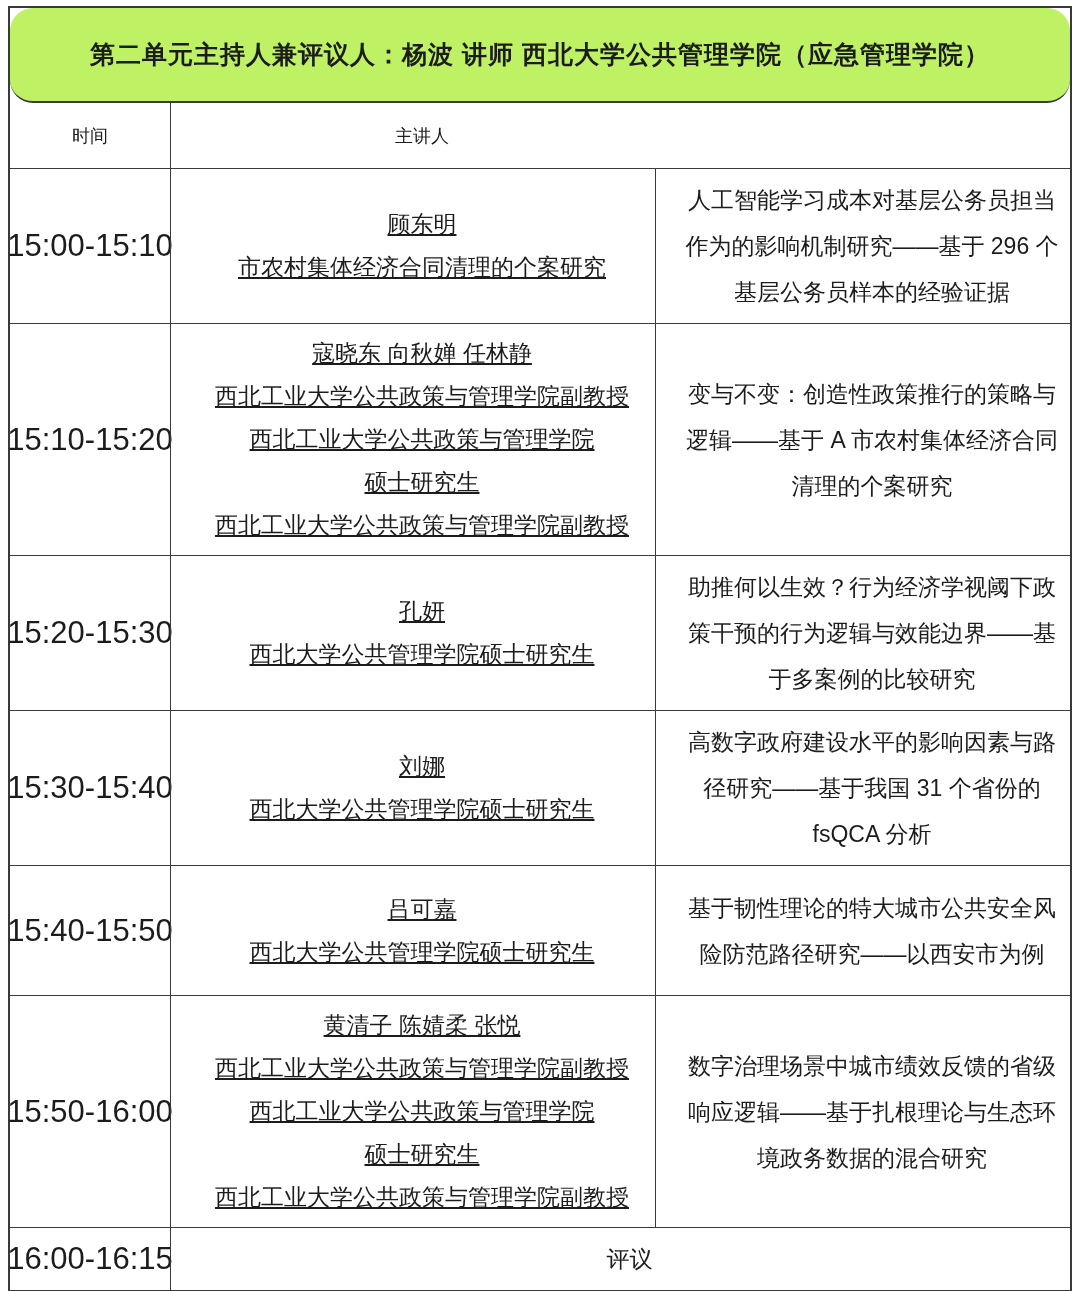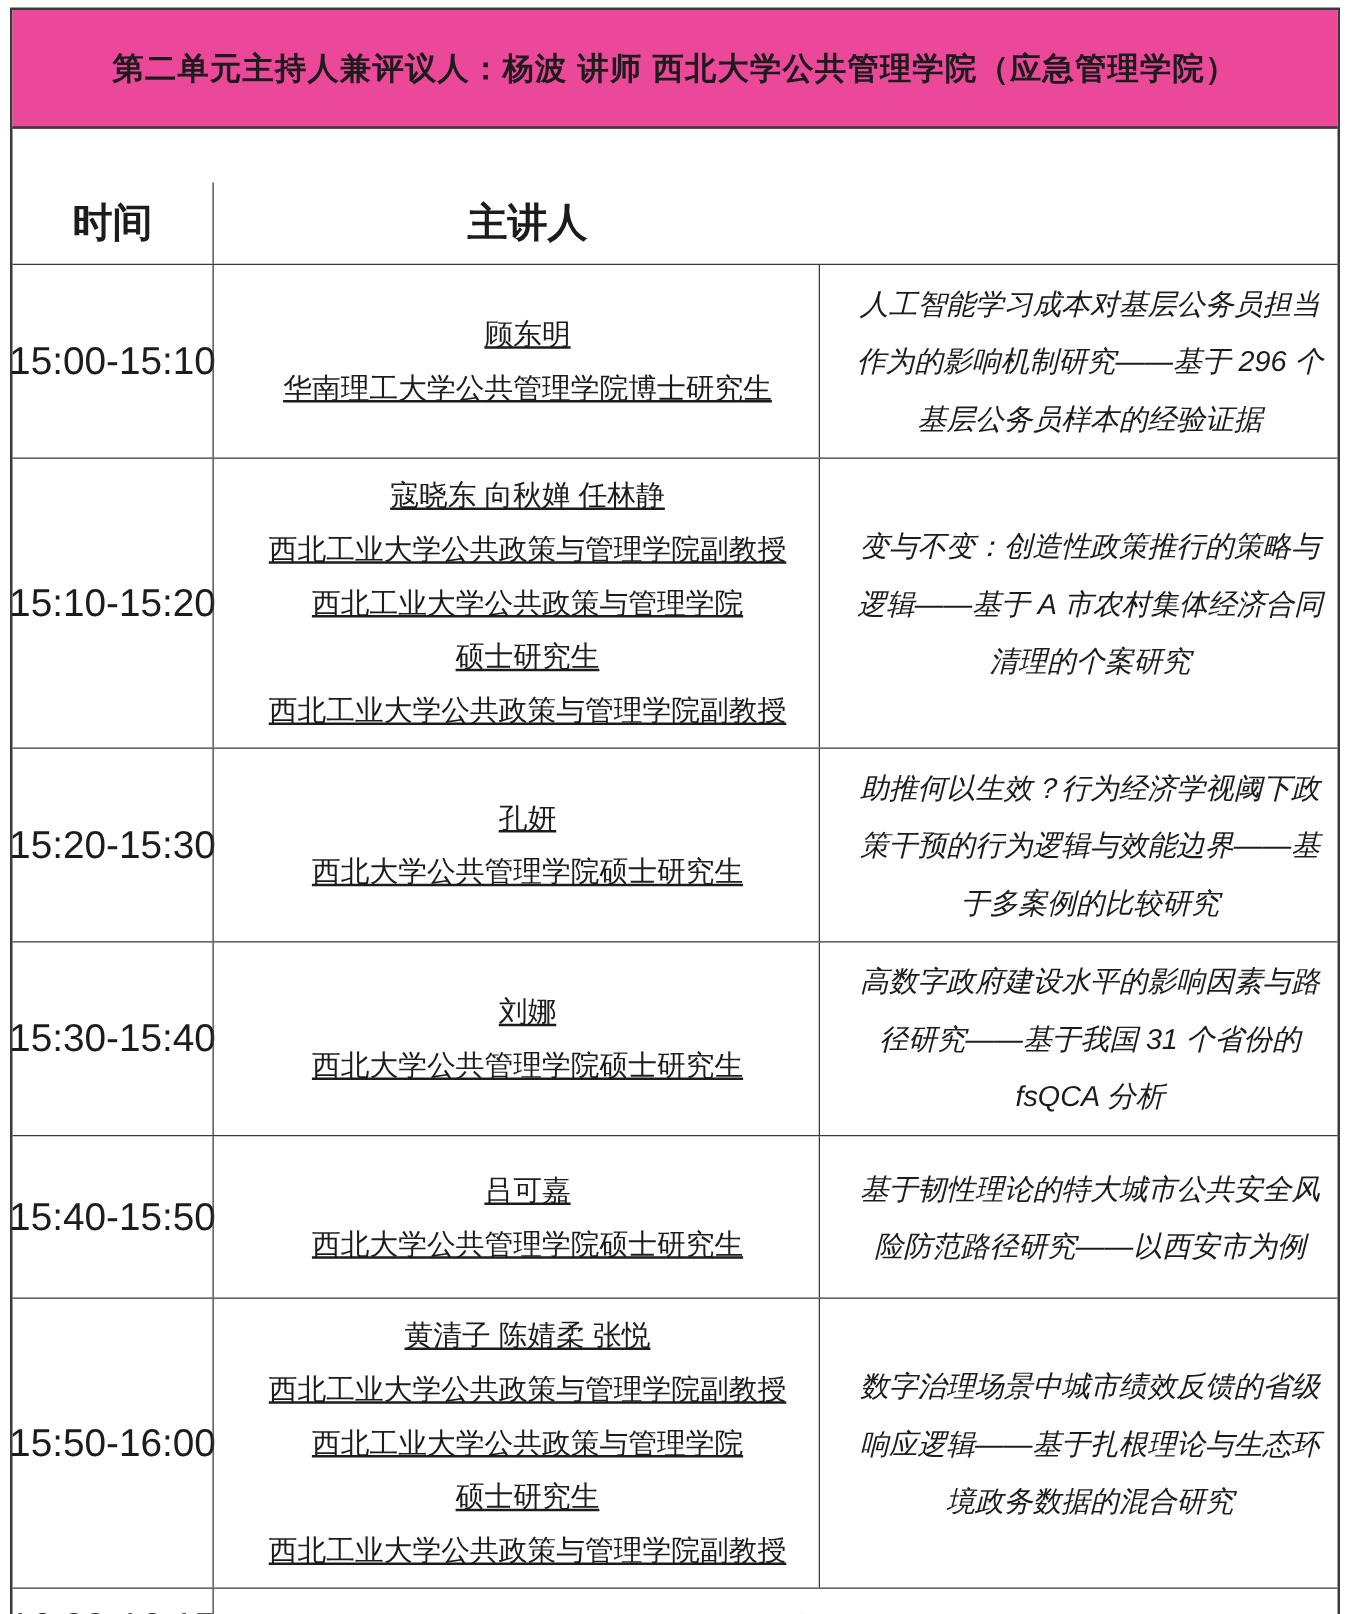--- a/index.html
+++ b/index.html
@@ -11,54 +11,55 @@
   }
   .page {
     width: 1064px;
     margin: 6px 8px;
     border: 2px solid #3a3a3a;
     background: #ffffff;
   }
   
   .unit-header {
     height: 95px;
-    background: #ec4899;
+    background: #bef264;
     border-bottom: 2px solid #3a3a3a;
     display: flex;
     align-items: center;
     justify-content: center;
     text-align: center;
     font-weight: bold;
     font-size: 25px;
     letter-spacing: 1px;
     padding: 0 20px;
+    border-radius: 23px;
   }
   
   .row {
     display: grid;
     grid-template-columns: 160px 485px 1fr;
     border-bottom: 1.5px solid #3a3a3a;
   }
   .row > .cell {
     display: flex;
     flex-direction: column;
     justify-content: center;
     align-items: center;
     text-align: center;
     padding: 8px 10px;
   }
   .row > .cell + .cell { border-left: 1.5px solid #3a3a3a; padding-left: 28px; }
-  .head-row { height: 66px; font-weight: bold; font-size: 32px; margin-top: 43px; }
+  .head-row { height: 66px; font-weight: normal; font-size: 18px; }
   .time-cell {
     font-size: 31px;
     letter-spacing: 0px;
     white-space: nowrap;
   }
   .sp-line { font-size: 23px; line-height: 1.0; margin: 10px 0; text-decoration: underline; }
-  .topic-cell { font-size: 23px; line-height: 2.0; padding: 6px 14px; font-style: italic; }
+  .topic-cell { font-size: 23px; line-height: 2.0; padding: 6px 14px; }
   
   .body-rows .row:nth-child(1) { min-height: 132px; }
   .body-rows .row:nth-child(2) { min-height: 213px; }
   .body-rows .row:nth-child(3) { min-height: 130px; }
   .body-rows .row:nth-child(4) { min-height: 130px; }
   .body-rows .row:nth-child(5) { min-height: 130px; }
   .body-rows .row:nth-child(6) { min-height: 214px; }
   .review-row { height: 63px; font-size: 23px; }
   .review-row .merged {
     grid-column: 2 / 4;
@@ -78,21 +79,21 @@
     <div class="row head-row">
       <div class="cell">时间</div>
       <div class="cell">主讲人</div>
     </div>
 
     <div class="body-rows">
         <div class="row">
           <div class="cell time-cell">15:00-15:10</div>
           <div class="cell speaker-cell">
             <div class="sp-line">顾东明</div>
-            <div class="sp-line">华南理工大学公共管理学院博士研究生</div>
+            <div class="sp-line">市农村集体经济合同清理的个案研究</div>
           </div>
           <div class="cell topic-cell">人工智能学习成本对基层公务员担当作为的影响机制研究——基于 296 个基层公务员样本的经验证据</div>
         </div>
         <div class="row">
           <div class="cell time-cell">15:10-15:20</div>
           <div class="cell speaker-cell">
             <div class="sp-line">寇晓东 向秋婵 任林静</div>
             <div class="sp-line">西北工业大学公共政策与管理学院副教授</div>
             <div class="sp-line">西北工业大学公共政策与管理学院</div>
             <div class="sp-line">硕士研究生</div>

